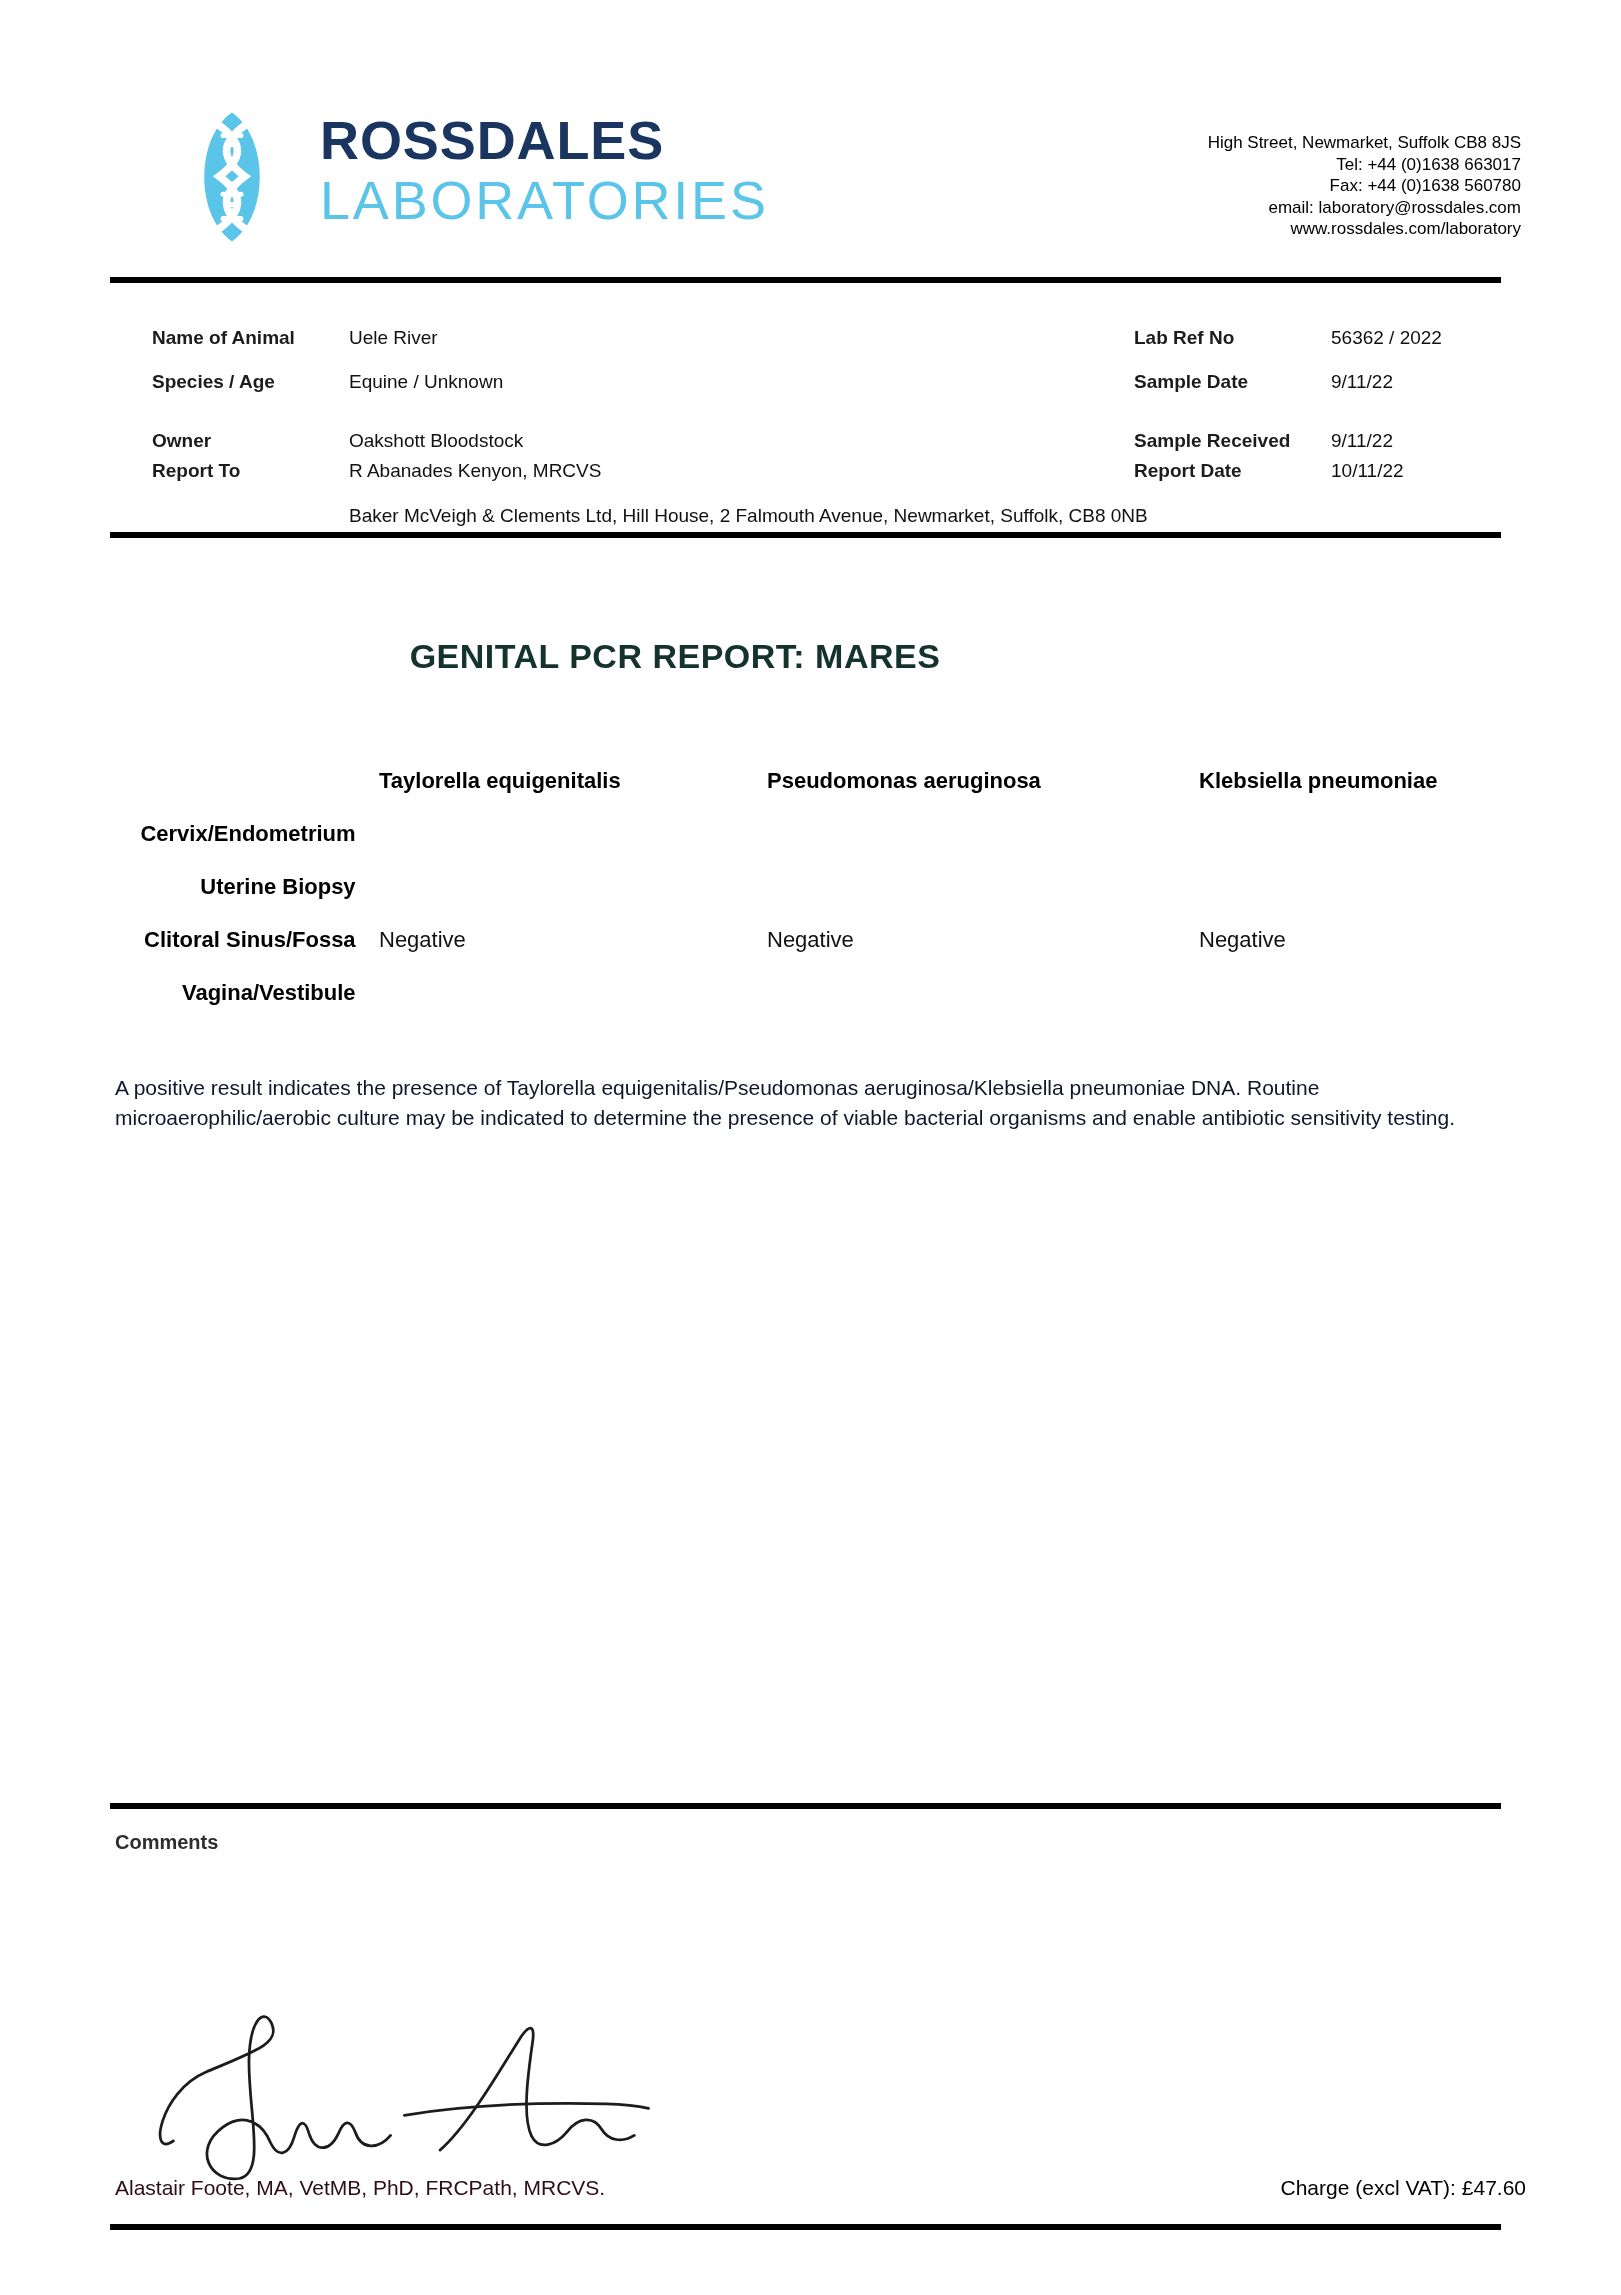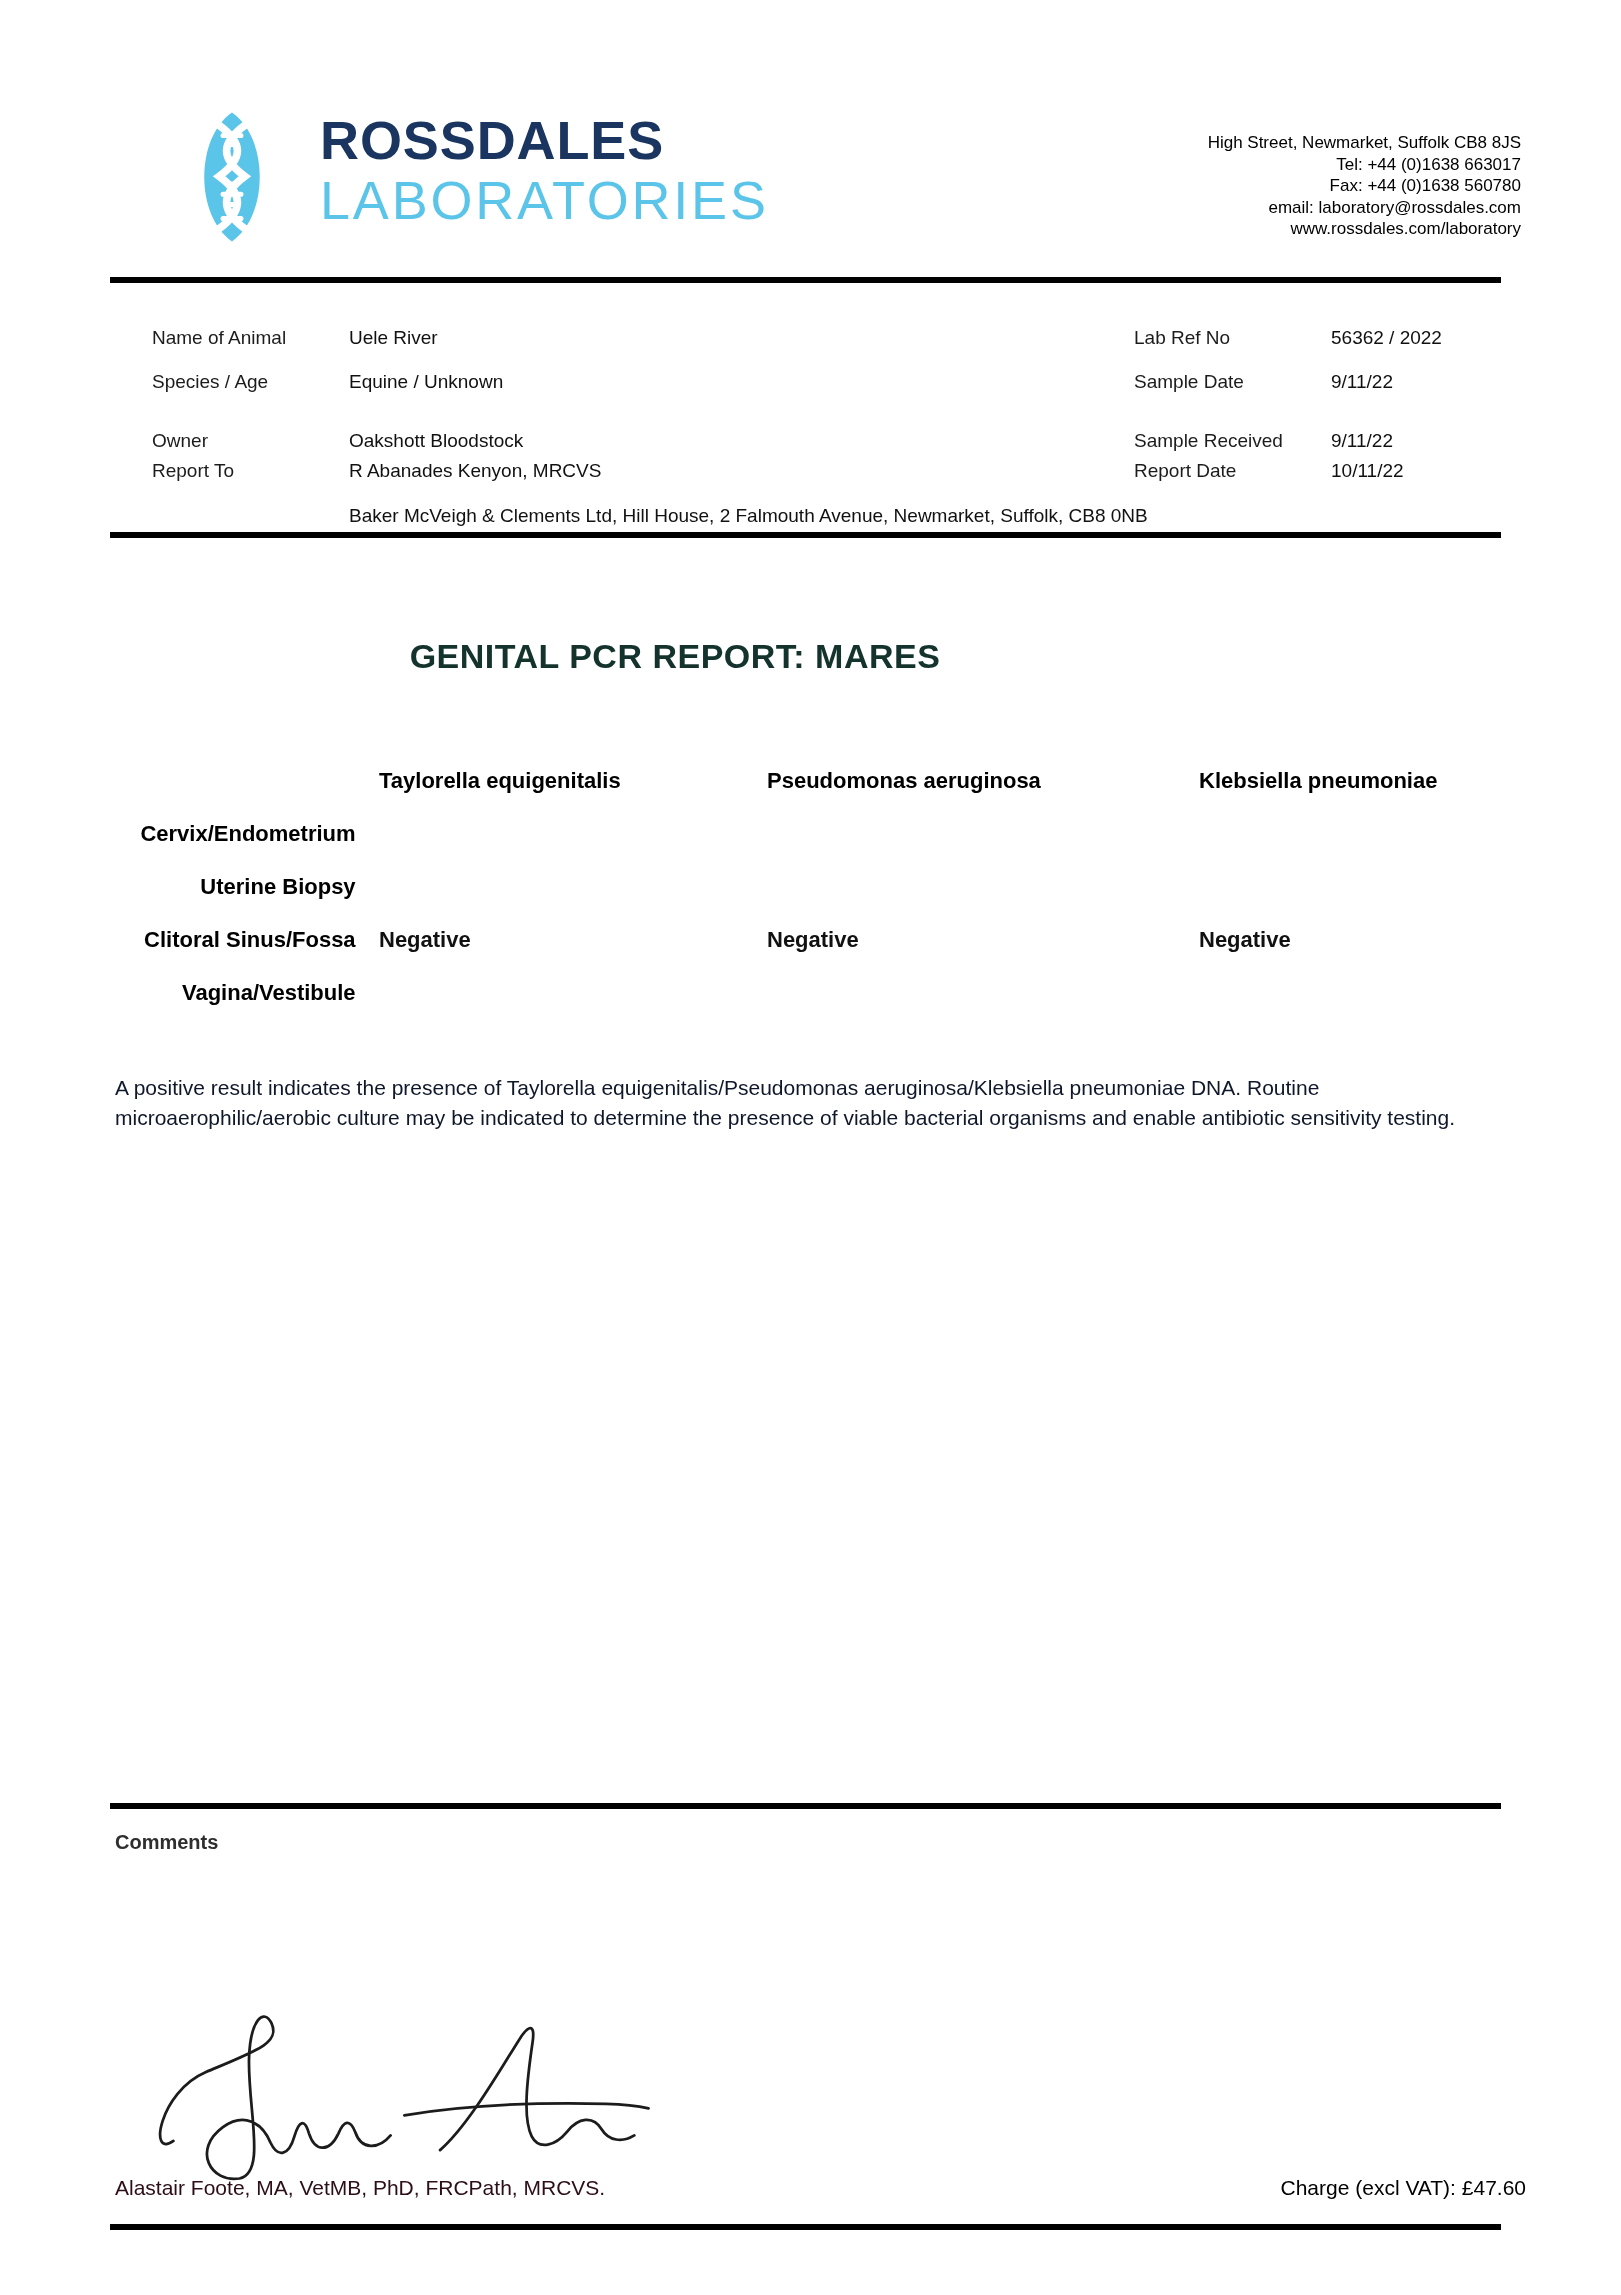--- a/index.html
+++ b/index.html
@@ -32,21 +32,21 @@
     font-size:17px;line-height:21.6px;
     color:#000;
   }
   .rule{left:110px;width:1391px;height:6px;background:#000;}
   .rule1{top:277px;}
   .rule2{top:532px;}
   .rule3{top:1803px;}
   .rule4{top:2224px;}
   
   .irow{font-size:19px;white-space:nowrap;}
-  .ilabel{font-weight:400;color:#1c1c1c;}
+  .ilabel{font-weight:700;color:#1c1c1c;}
   .ival{color:#111;}
   .lcol-label{left:152px;}
   .lcol-value{left:349px;}
   .rcol-label{left:1134px;}
   .rcol-value{left:1331px;}
   .r1{top:327px;} .r2{top:371px;} .r3{top:416px;margin-top:14px;} .r4{top:460px;} .r5{top:505px;}
   
   .report-title{
     left:0;top:637px;width:1350px;
     text-align:center;
@@ -56,21 +56,21 @@
   
   .results{
     left:115px;top:768px;width:1391px;
     display:grid;
     grid-template-columns:264px 388px 432px 306px;
     grid-auto-rows:53px;
     font-size:22px;
   }
   .results .chead{font-weight:700;color:#000;white-space:nowrap;}
   .results .rlabel{font-weight:700;text-align:right;padding-right:23.4px;color:#000;white-space:nowrap;}
-  .results .rval{font-weight:700;color:#111;}
+  .results .rval{font-weight:400;color:#111;}
   
   .note{
     left:115px;top:1073px;width:1375px;
     font-size:21px;line-height:30px;
     color:#0f172a;
   }
   
   .comments-heading{
     left:115px;top:1831px;
     font-size:20px;font-weight:700;color:#2e2e2e;

